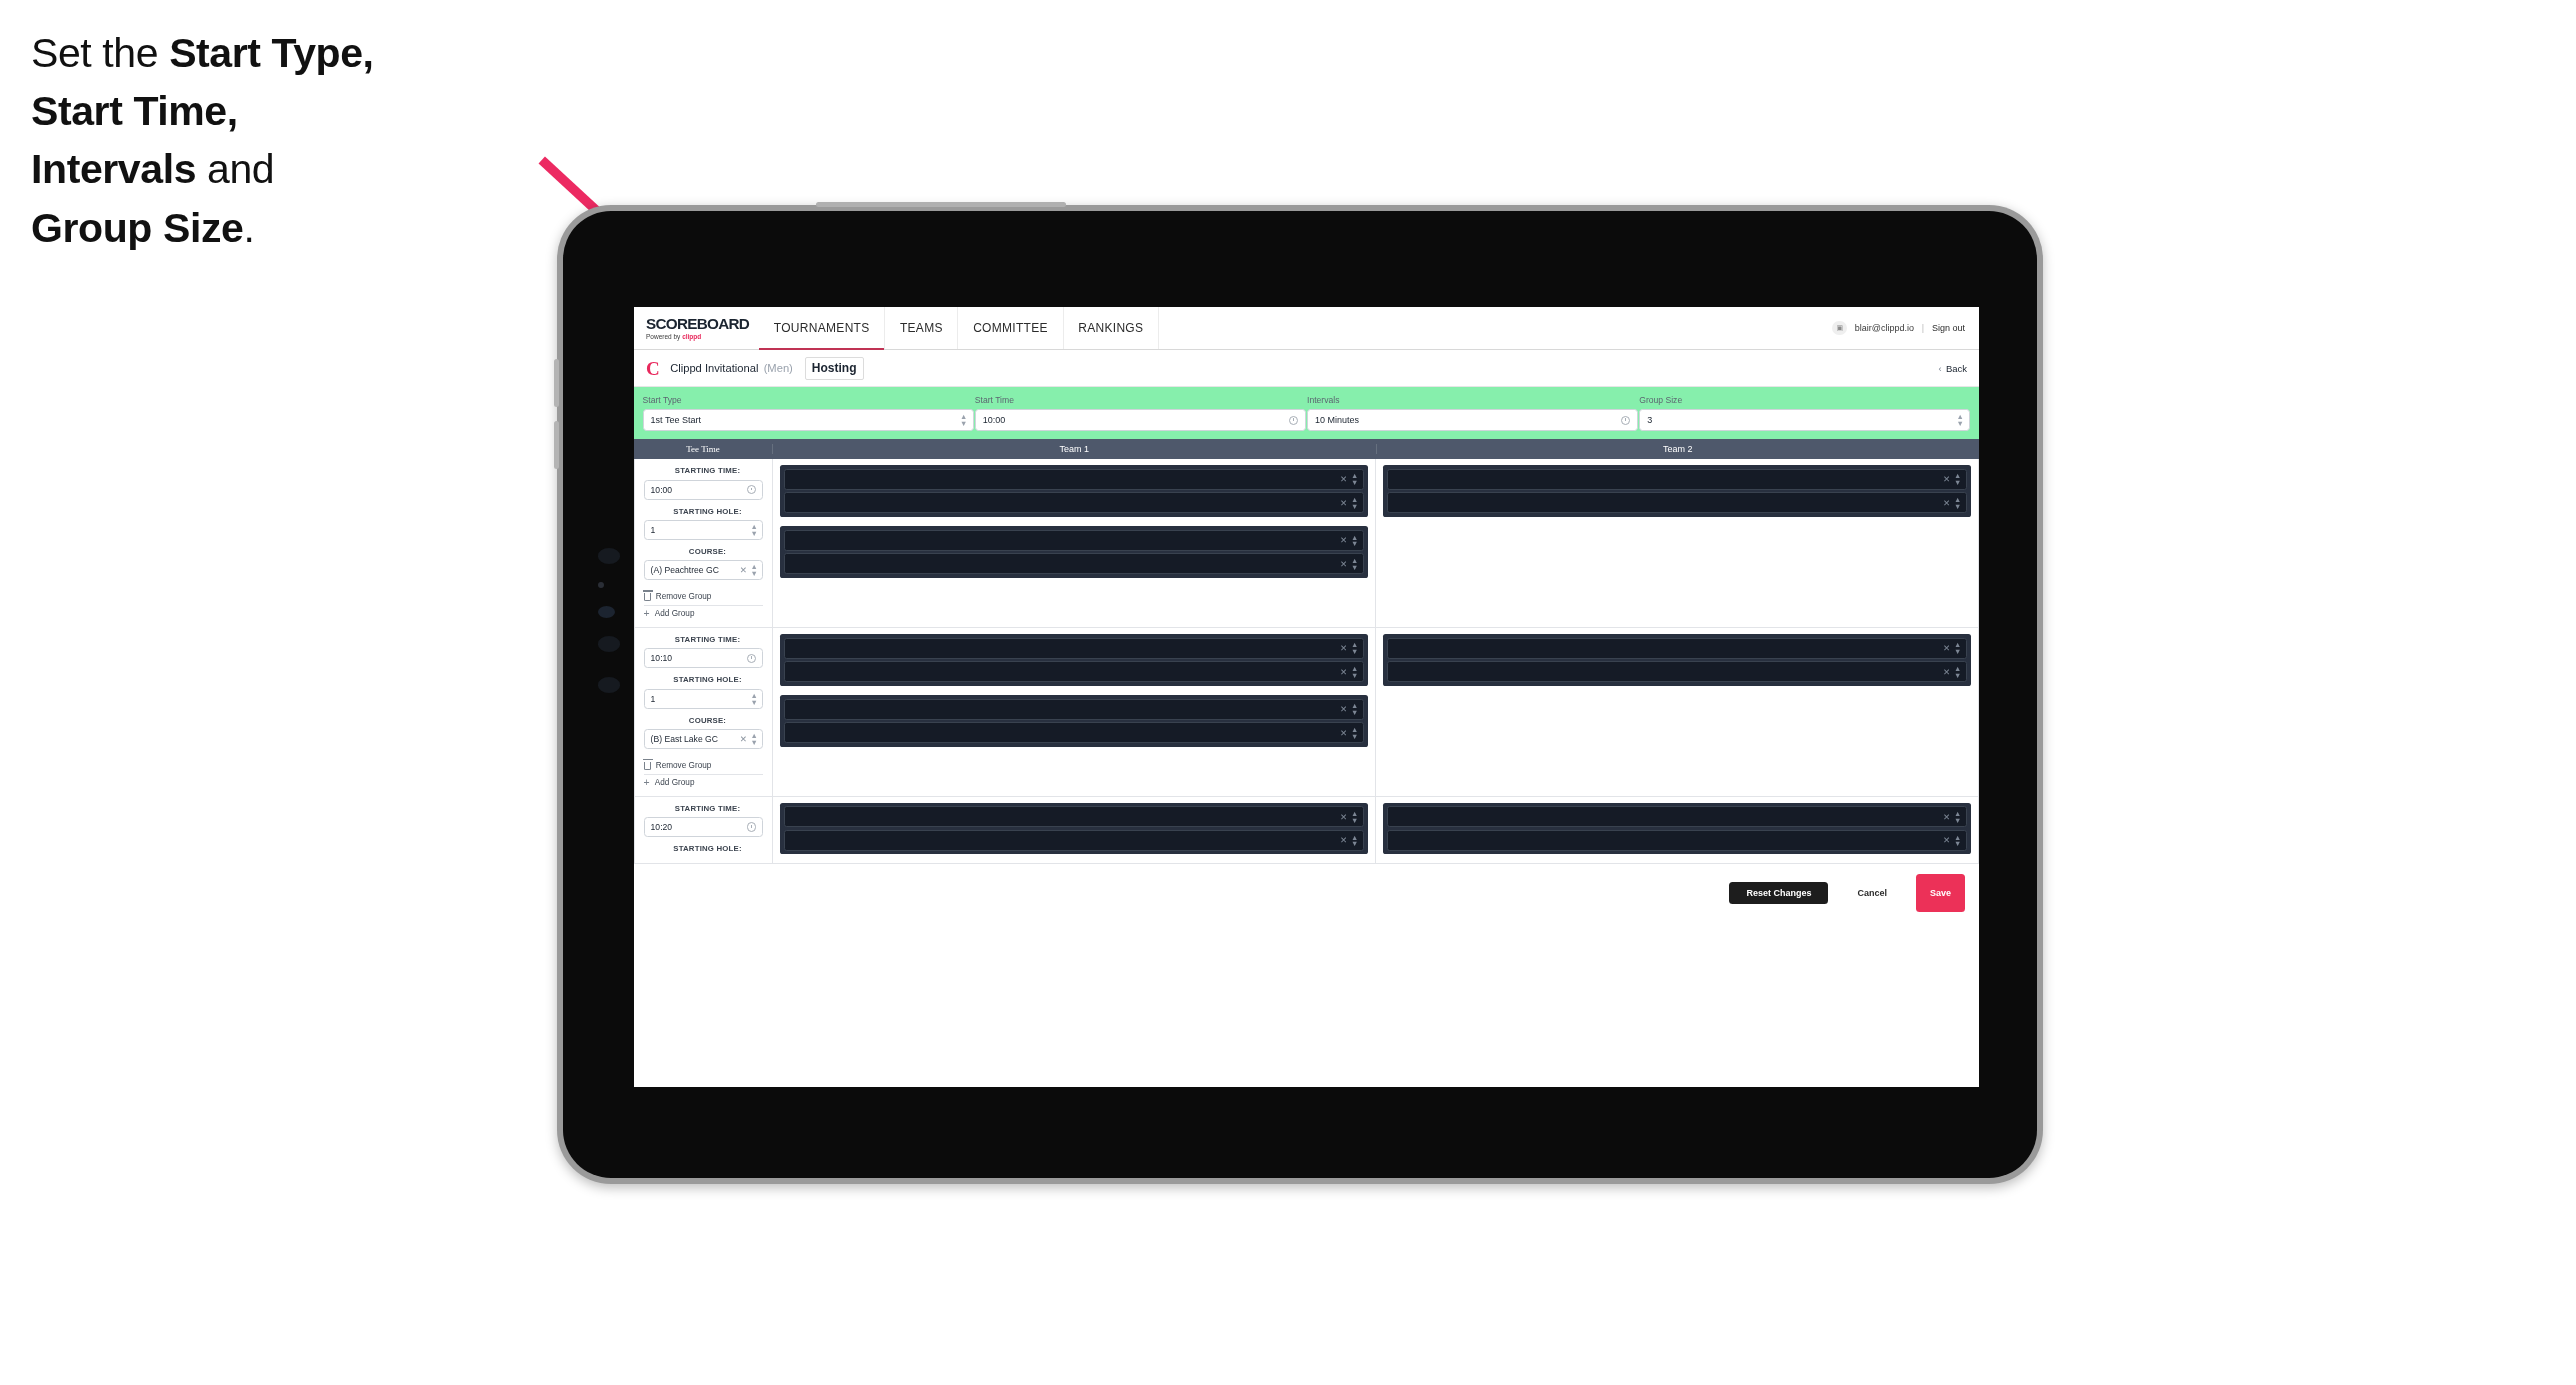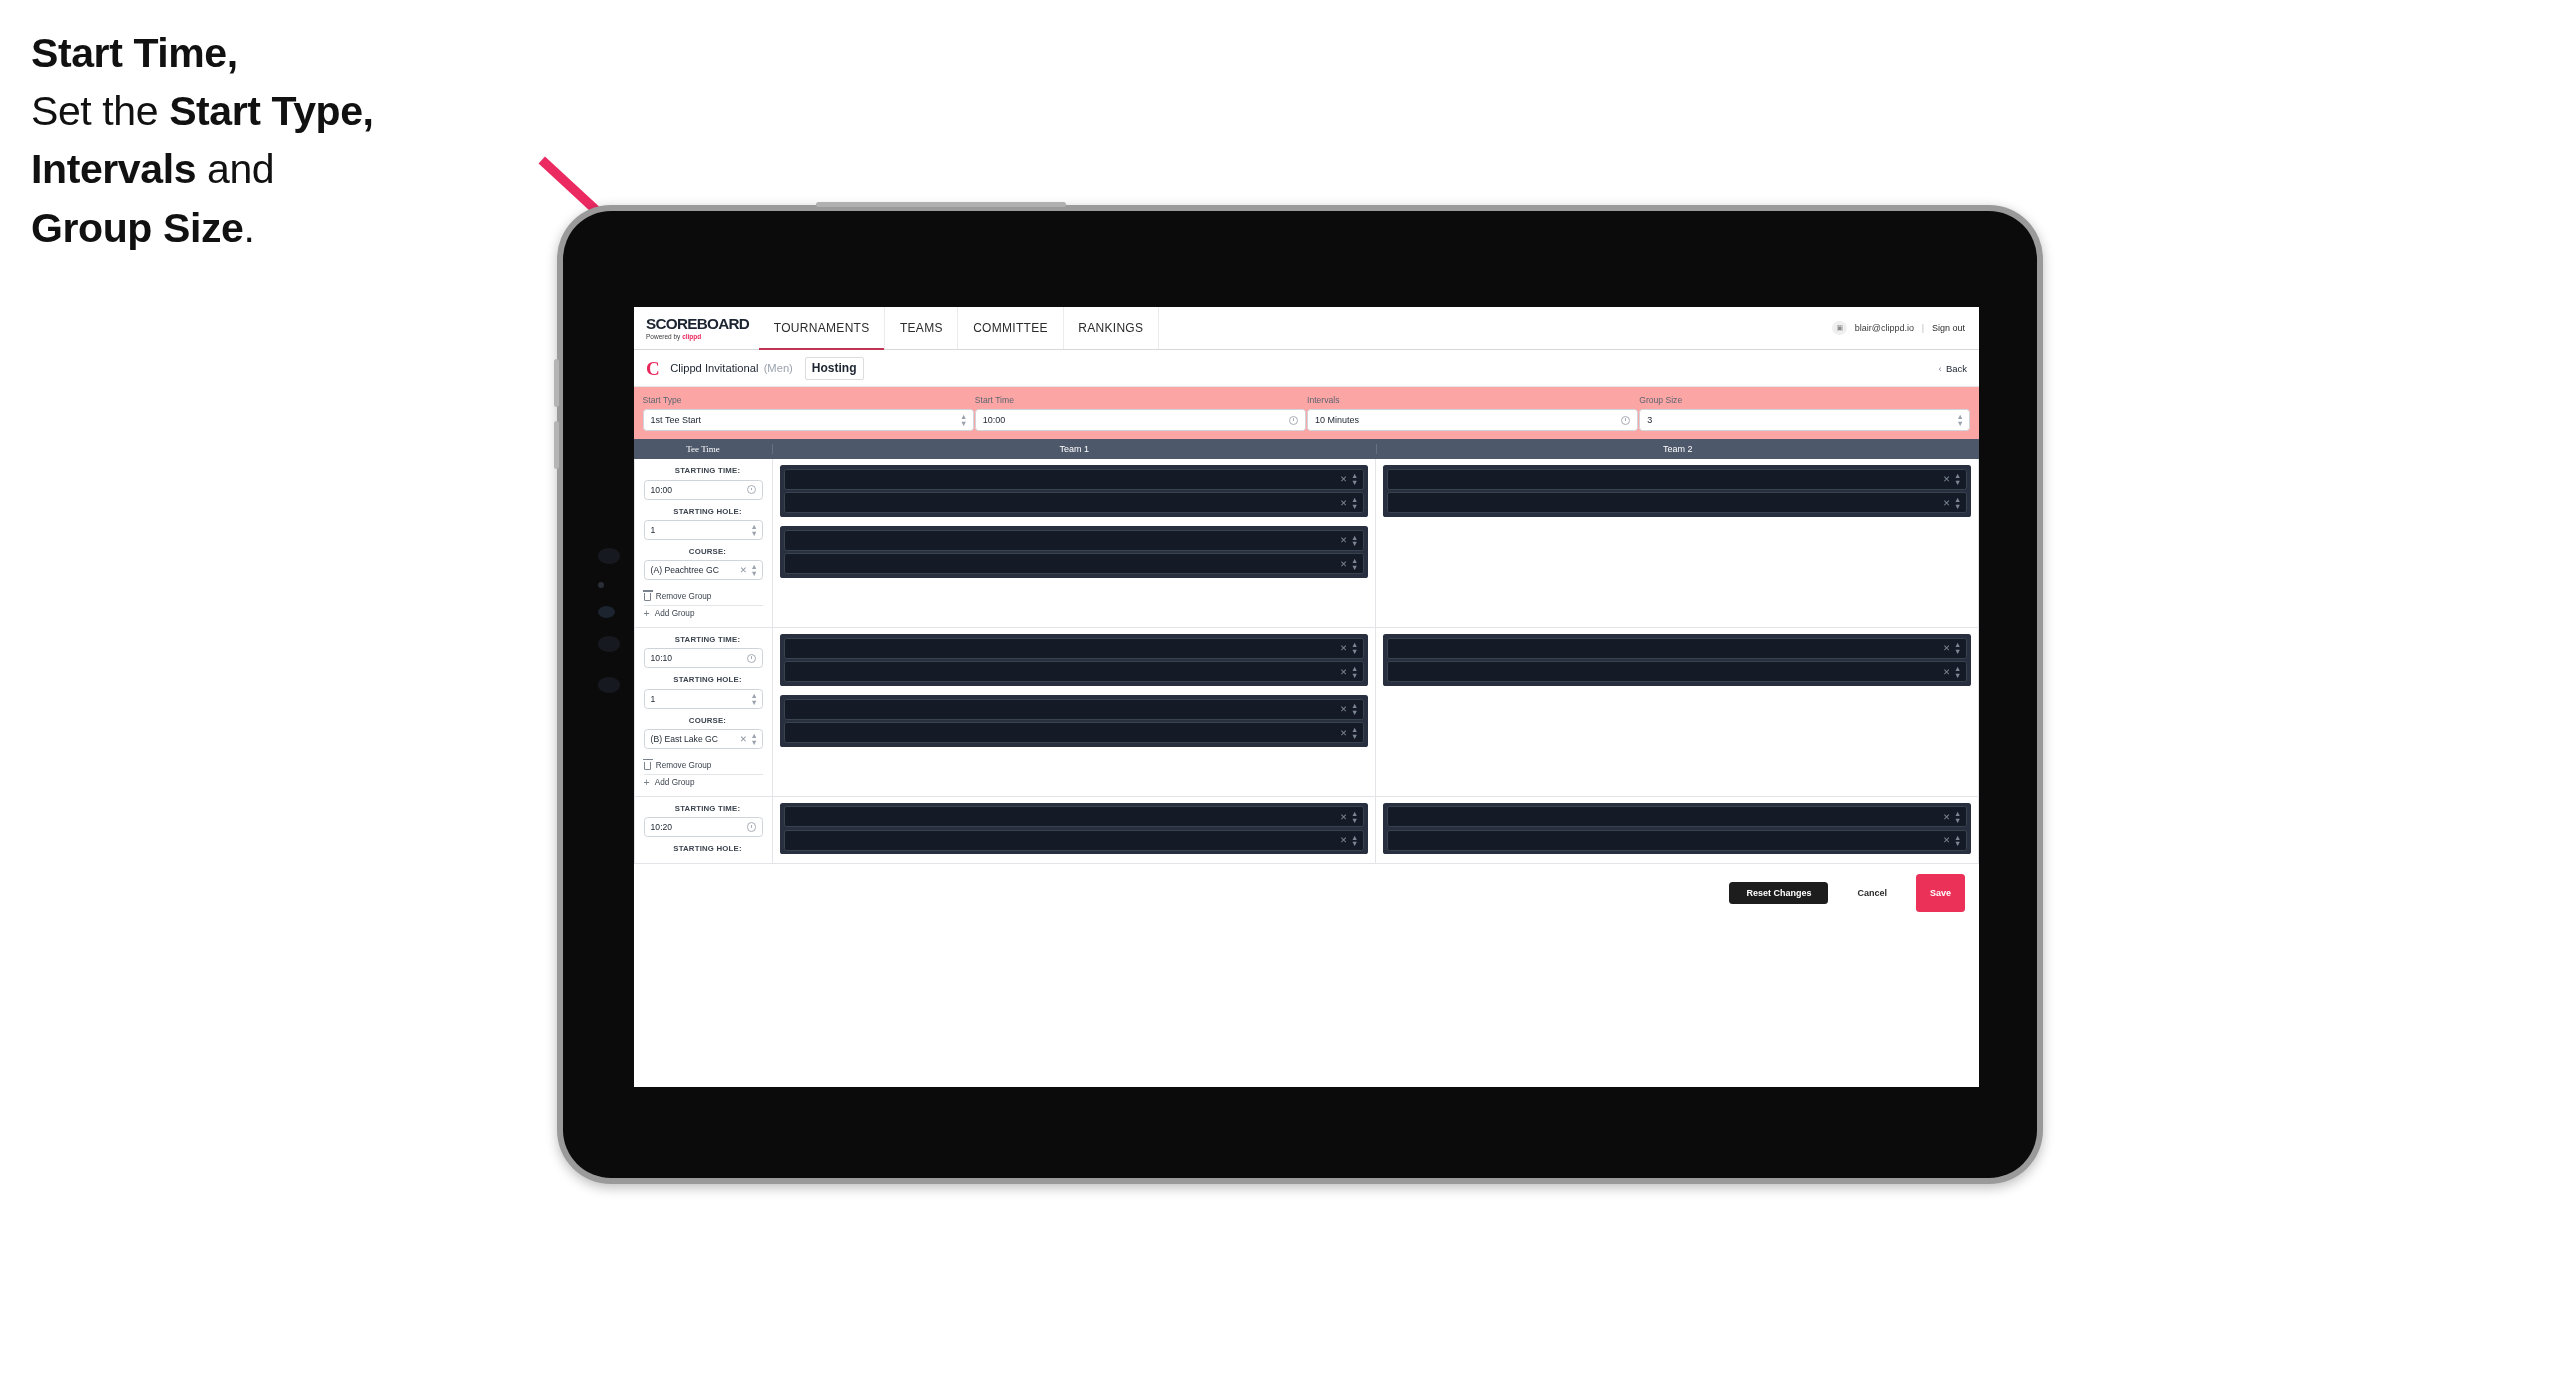--- a/index.html
+++ b/index.html
@@ -74,21 +74,21 @@
             font-family:"Liberation Serif", serif; }
   .t-title { font-size:11.2px; color:#1b2430; }
   .t-sub { font-size:11.2px; color:#9aa2ad; margin-left:5.2px; }
   .hosting { margin-left:12px; font-size:12px; font-weight:bold; color:#1b2430;
              border:0.9px solid #dcdcdc; border-radius:2px; padding:3.5px 6px; background:#fff; }
   .tb-spacer { flex:1; }
   .backlink { display:flex; align-items:center; gap:4.3px; font-size:9.5px; color:#1b2430; cursor:pointer; }
   .backlink .chev { color:#7b8593; font-size:9.5px; }
 
   
-  .formrow { display:flex; gap:1px; padding:7.8px 8.6px 7.8px 8.6px; background:#fca5a5; }
+  .formrow { display:flex; gap:1px; padding:7.8px 8.6px 7.8px 8.6px; background:#86efac; }
   .field { flex:1; }
   .field-label { font-size:8.6px; color:#5c6570; margin-bottom:4.3px; }
   .field-ctl { height:22.4px; border:0.9px solid #cfd4da; border-radius:3.5px; background:#fff;
                display:flex; align-items:center; padding:0 7px; font-size:9px; color:#1b2430; }
   .field-ctl .val { flex:1; }
   .spin { color:#9aa2ad; font-size:8.6px; line-height:.8; display:flex; flex-direction:column; }
   .clockic { width:9.5px; height:9.5px; border:1.1px solid #a7aeb6; border-radius:50%; position:relative; }
   .clockic::after { content:""; position:absolute; left:3.5px; top:1.7px; width:1px; height:2.9px; background:#a7aeb6; }
 
   
@@ -132,22 +132,22 @@
             padding:10.4px 14px; background:#fff; }
   .btn { font-size:9px; border-radius:3.5px; padding:6px 17px; cursor:pointer; }
   .btn-reset { background:#1d1d1d; color:#fff; font-weight:bold; }
   .btn-cancel { background:transparent; color:#2b2b2b; font-weight:bold; }
   .btn-save { background:#ec3158; color:#fff; font-weight:bold; padding:14px 14px; }
 </style>
 </head>
 <body>
 
 <div class="annotation">
+  <div><span>Set the </span><span class="bold">Start Type,</span></div>
   <div><span class="bold">Start Time,</span></div>
-  <div><span>Set the </span><span class="bold">Start Type,</span></div>
   <div><span class="bold">Intervals</span><span> and</span></div>
   <div><span class="bold">Group Size</span><span>.</span></div>
 </div>
 
 <svg class="arrow-svg" viewBox="0 0 480 420">
   <defs>
     <marker id="ah" markerWidth="5" markerHeight="5" refX="2.2" refY="2.5" orient="auto">
       <path d="M0,0 L5,2.5 L0,5 L1.2,2.5 Z" fill="#ec2a62"></path>
     </marker>
   </defs>

